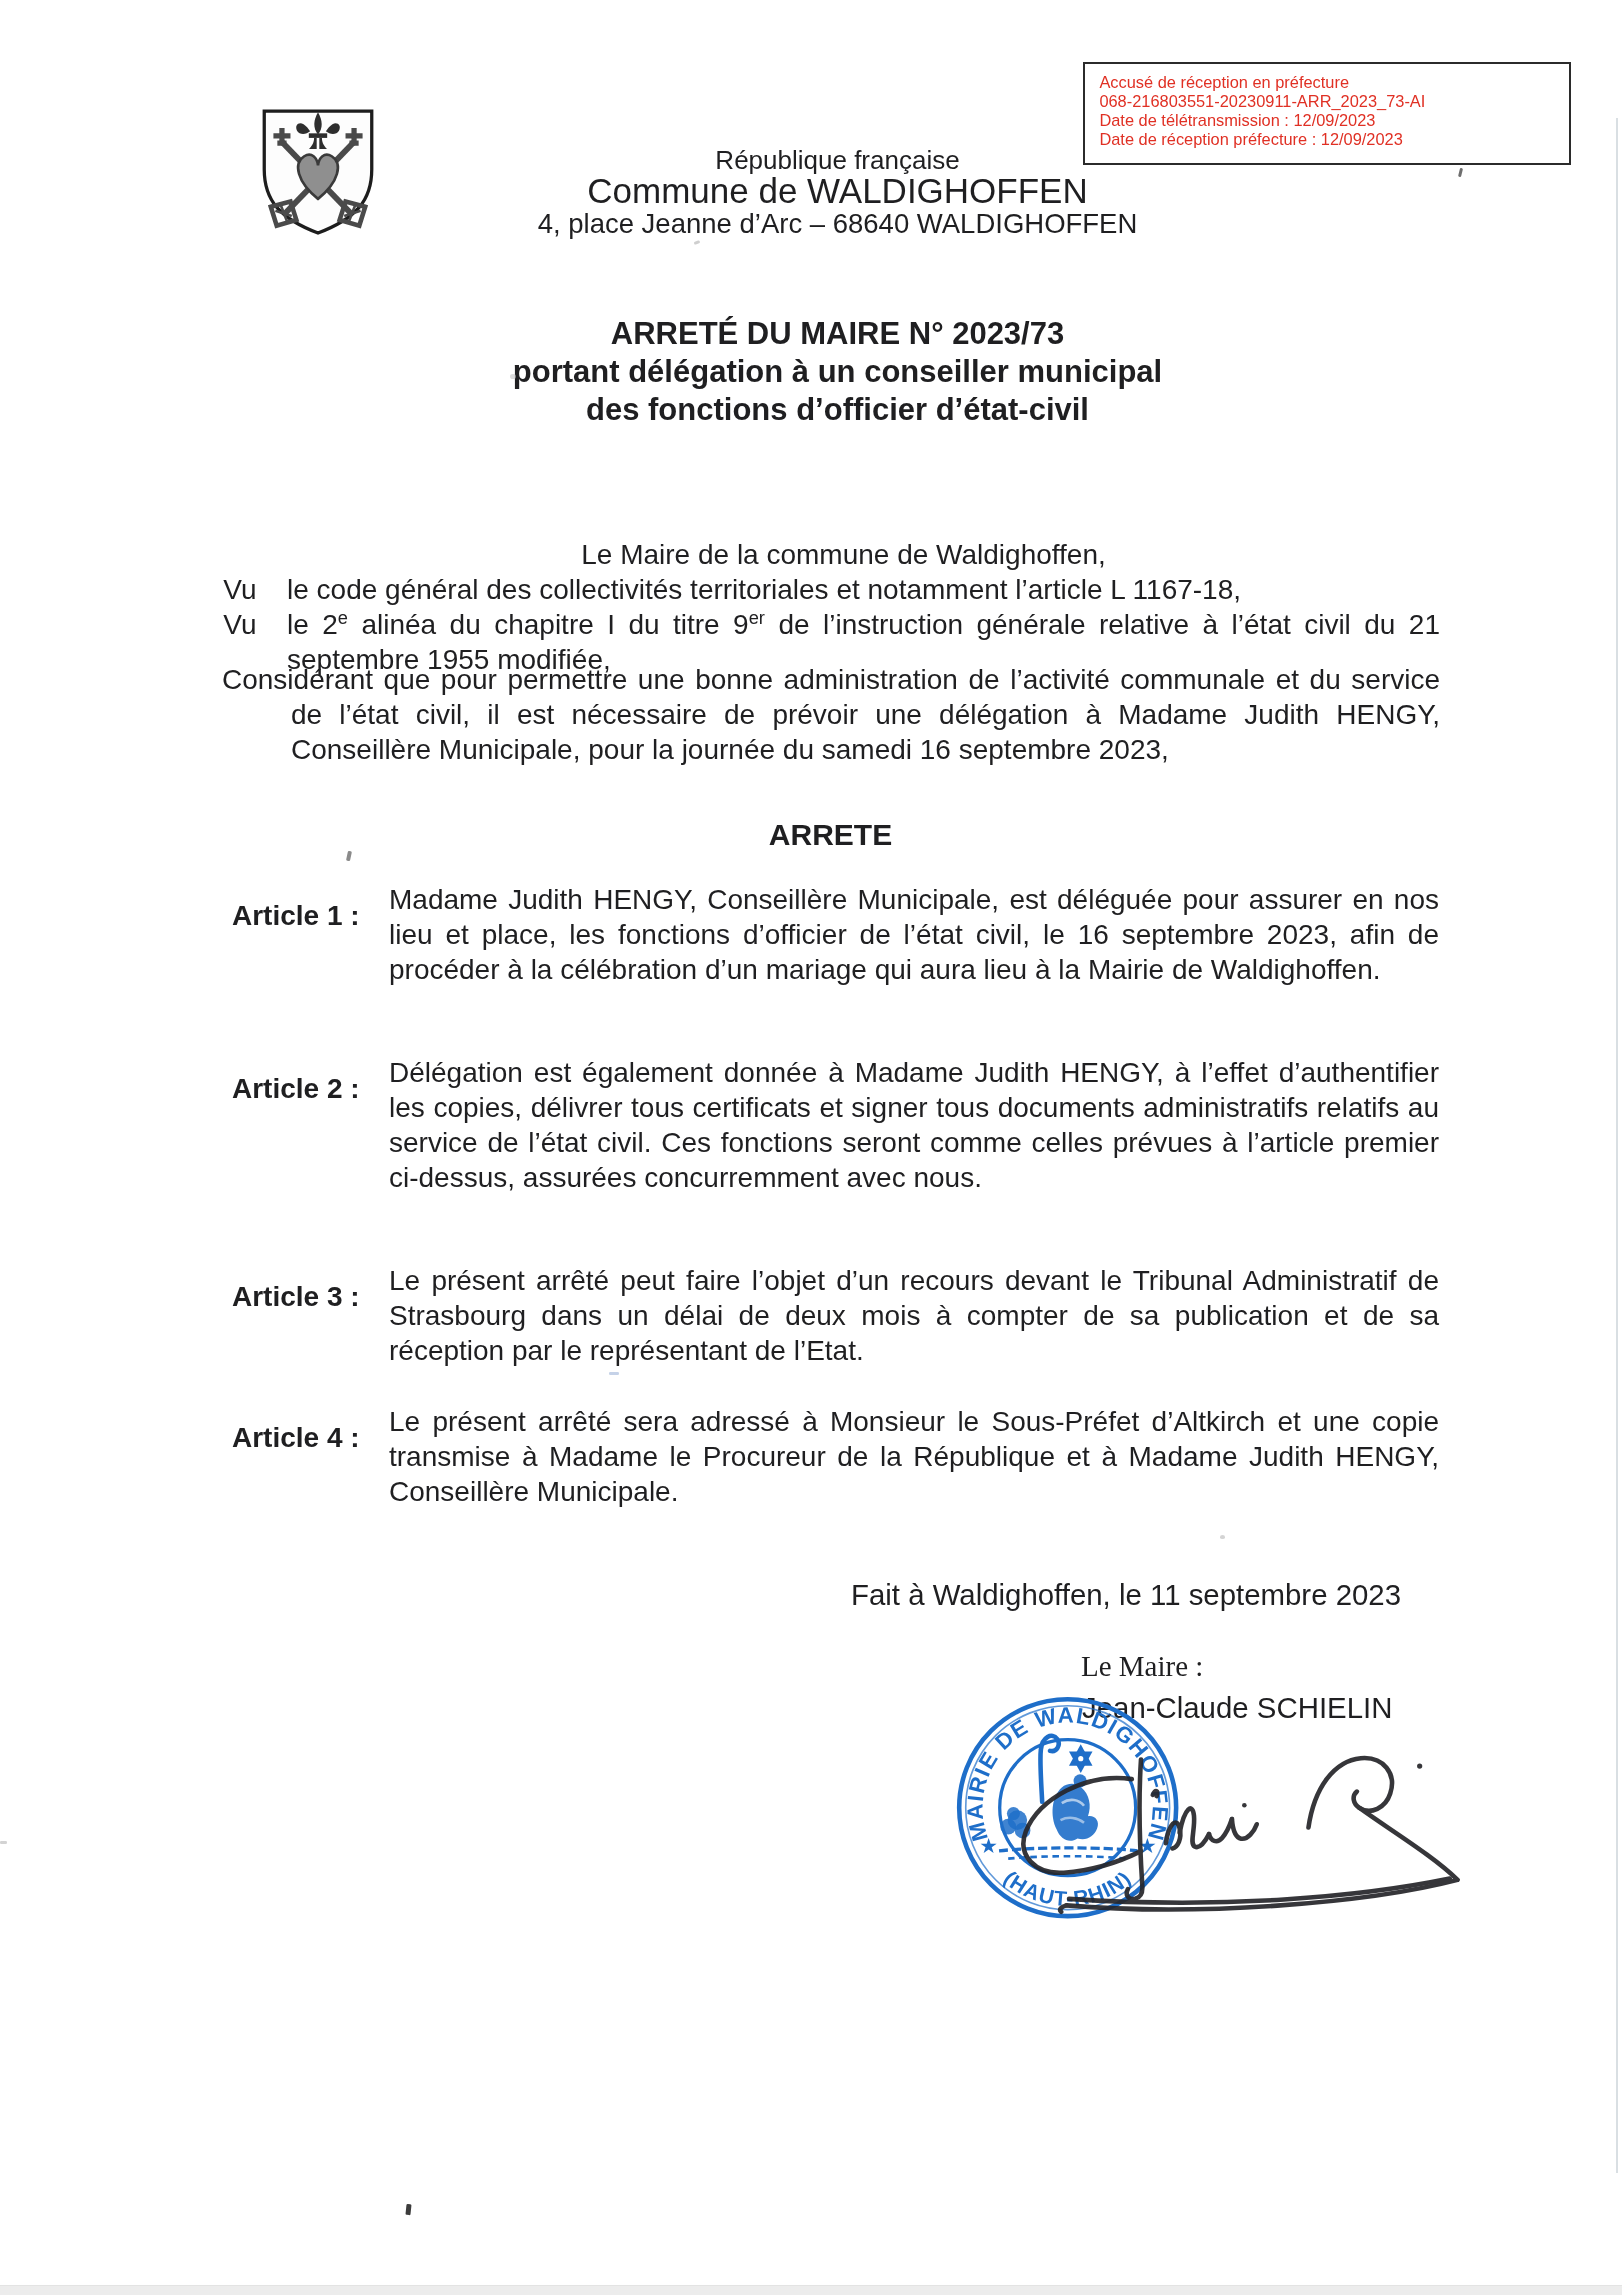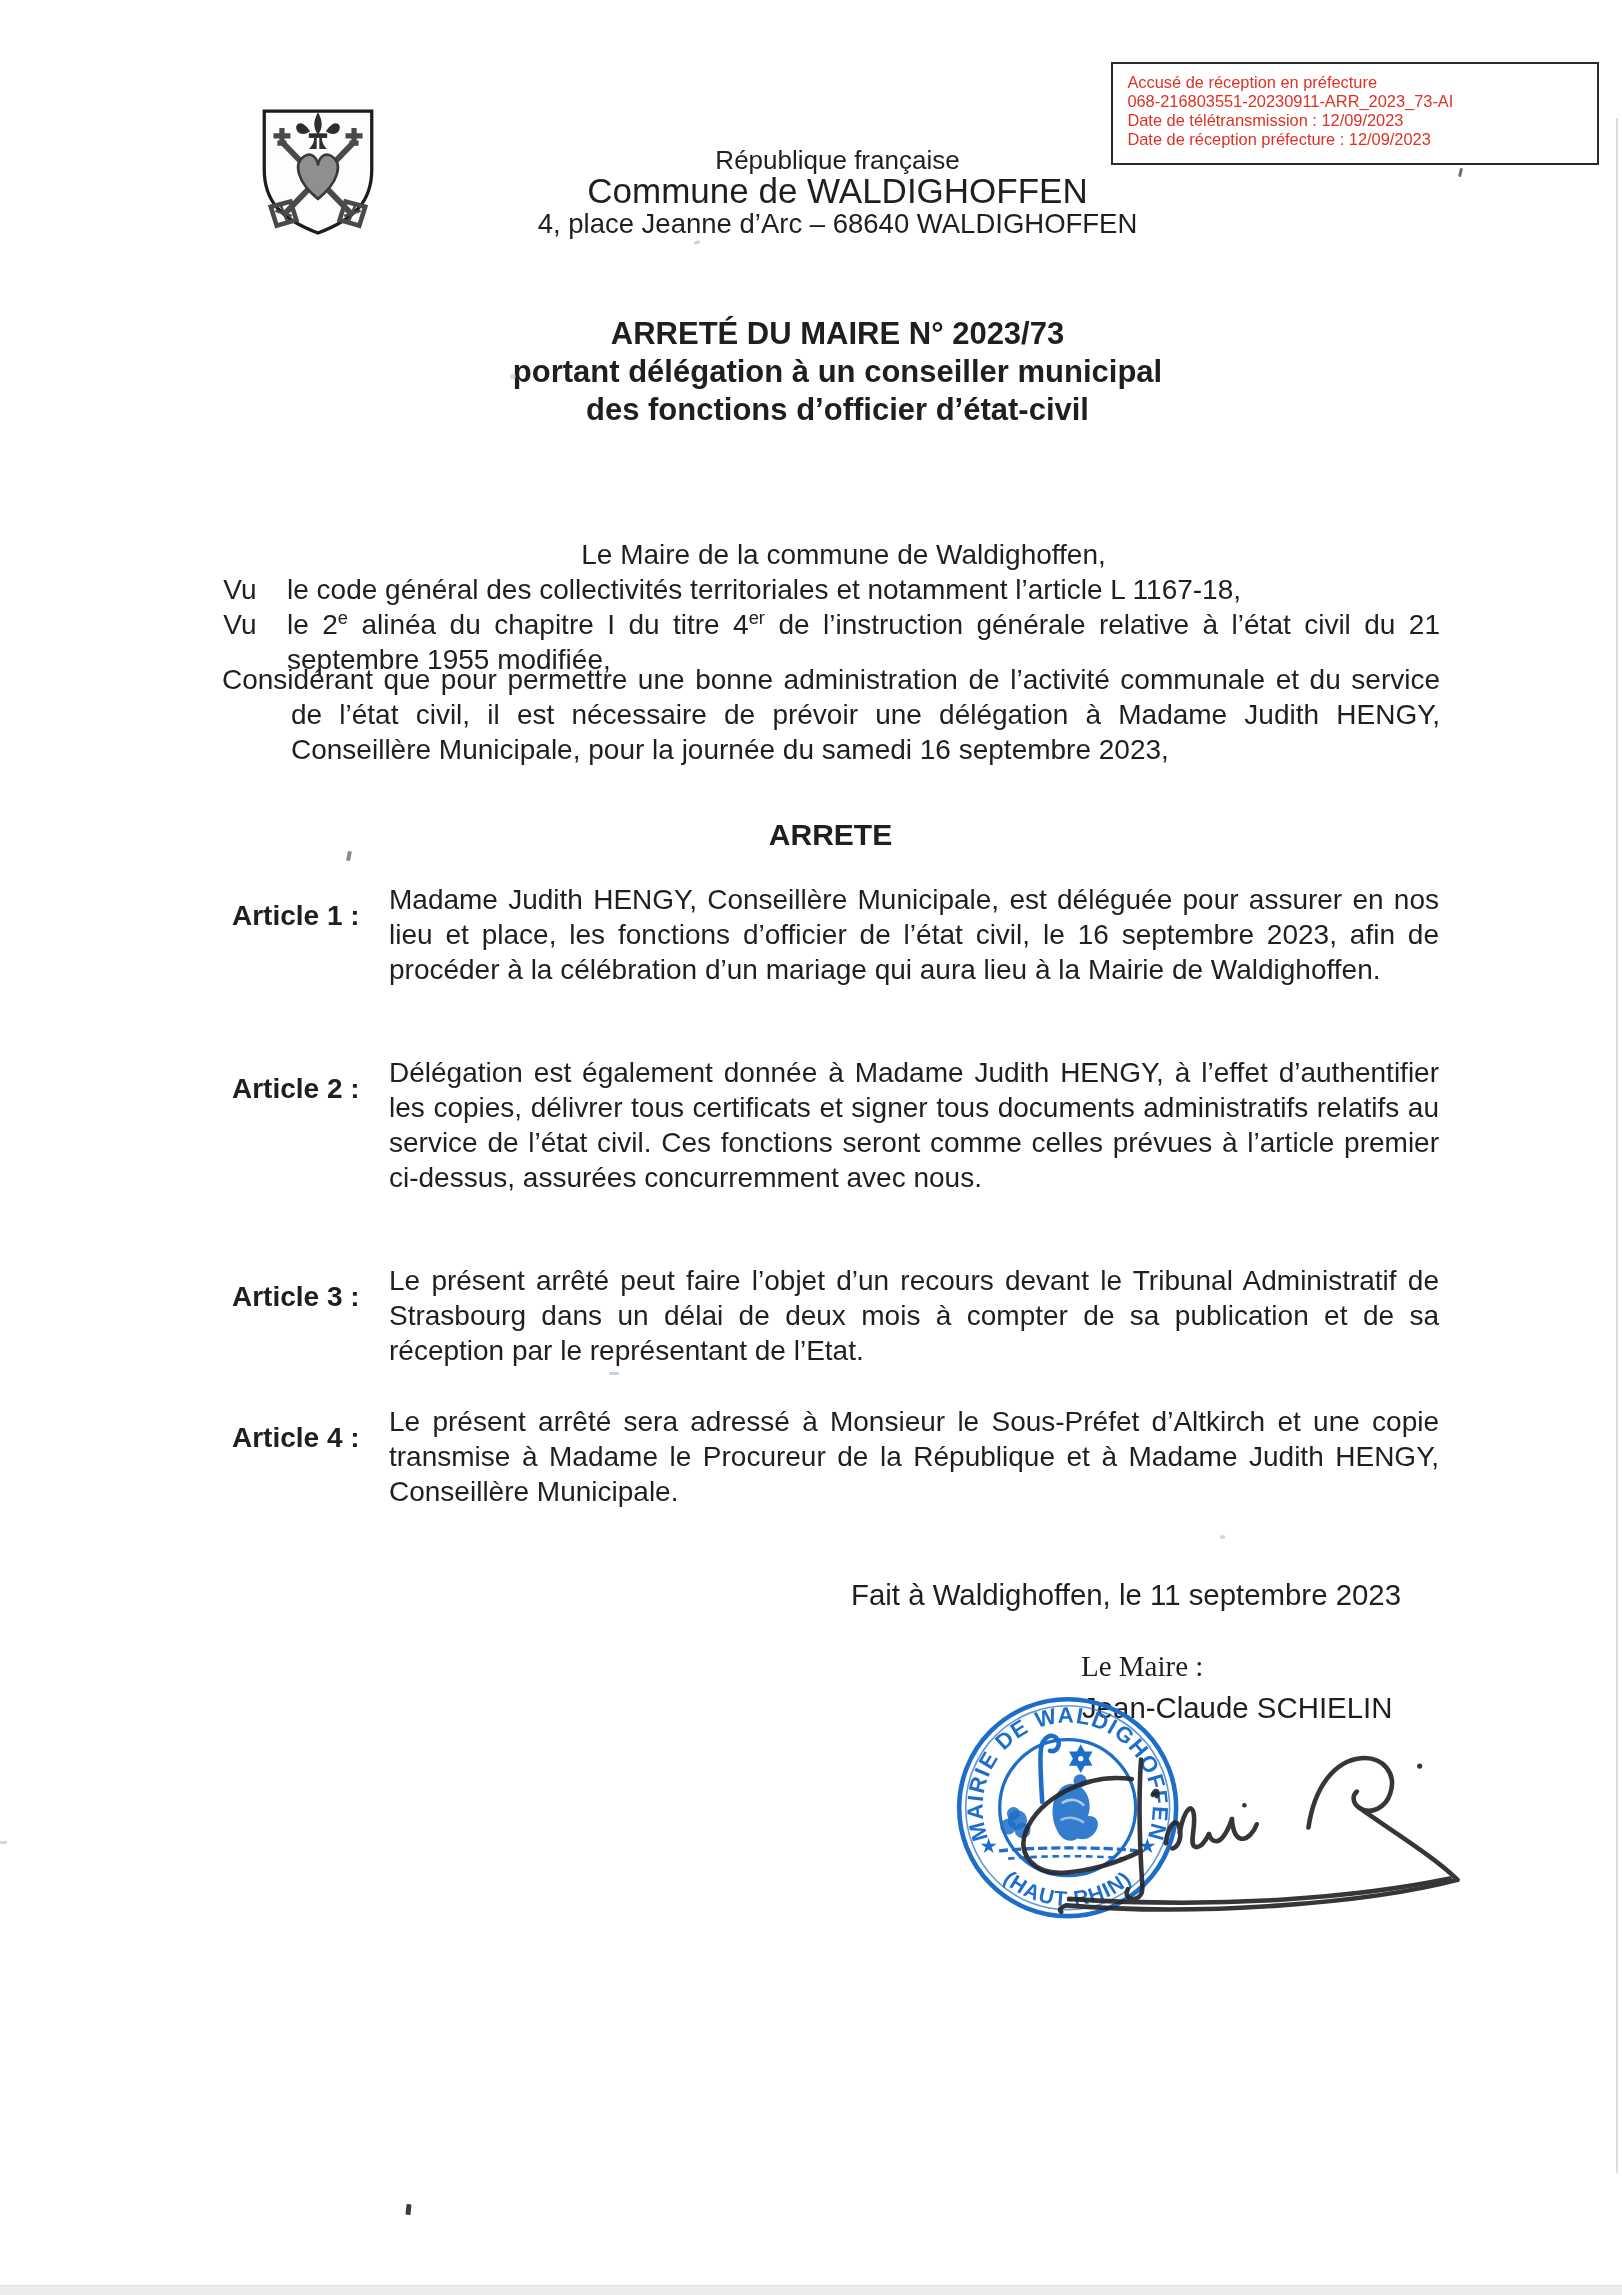--- a/index.html
+++ b/index.html
@@ -9,21 +9,21 @@
   }
   
   .coa{position:absolute;left:259px;top:107px;}
   .hdr{position:absolute;left:196px;top:0;width:1283px;text-align:center;}
   .hdr-rep{position:absolute;left:0;top:145px;width:100%;font-size:26px;}
   .hdr-com{position:absolute;left:0;top:171px;width:100%;font-size:35px;}
   .hdr-addr{position:absolute;left:0;top:208px;width:100%;font-size:27.5px;}
   
   .pref{
     position:absolute;left:1083px;top:62px;width:488px;height:103px;
-    border:2.6px solid #2b2b2b;box-sizing:border-box;background:#fff;margin-left:28px;
+    border:2.6px solid #2b2b2b;box-sizing:border-box;background:#fff;
   }
   .pref-line{margin:0 0 0 14.4px;font-size:16.4px;line-height:19px;color:#e03024;white-space:nowrap;}
   .pref-line:first-child{margin-top:8.5px;}
   
   .title{position:absolute;left:196px;top:315px;width:1283px;text-align:center;font-weight:bold;}
   .title div{font-size:31px;line-height:38px;}
   
   .para{position:absolute;font-size:28px;line-height:35px;text-align:justify;box-sizing:border-box;}
   .intro{left:222px;top:537px;width:1243px;text-align:center;}
   .vu{left:222px;width:1218px;padding-left:65px;}
@@ -112,21 +112,21 @@
 
   <div class="para intro">Le Maire de la commune de Waldighoffen,</div>
 
   <div class="para vu vu1">
     <span class="vu-label">Vu</span>
     <span>le code général des collectivités territoriales et notamment l’article L 1167-18,</span>
   </div>
 
   <div class="para vu vu2">
     <span class="vu-label">Vu</span>
-    <span>le 2</span><span class="sup">e</span><span> alinéa du chapitre I du titre 4</span><span class="sup">er</span><span> de l’instruction générale relative à l’état civil du 21 septembre 1955 modifiée,</span>
+    <span>le 2</span><span class="sup">e</span><span> alinéa du chapitre I du titre 9</span><span class="sup">er</span><span> de l’instruction générale relative à l’état civil du 21 septembre 1955 modifiée,</span>
   </div>
 
   <div class="para considerant">Considérant que pour permettre une bonne administration de l’activité communale et du service de l’état civil, il est nécessaire de prévoir une délégation à Madame Judith HENGY, Conseillère Municipale, pour la journée du samedi 16 septembre 2023,</div>
 
   <div class="para arrete">ARRETE</div>
 
   <div class="para article art1">
     <span class="lbl">Article 1 :</span>
     <span>Madame Judith HENGY, Conseillère Municipale, est déléguée pour assurer en nos lieu et place, les fonctions d’officier de l’état civil, le 16 septembre 2023, afin de procéder à la célébration d’un mariage qui aura lieu à la Mairie de Waldighoffen.</span>
   </div>

